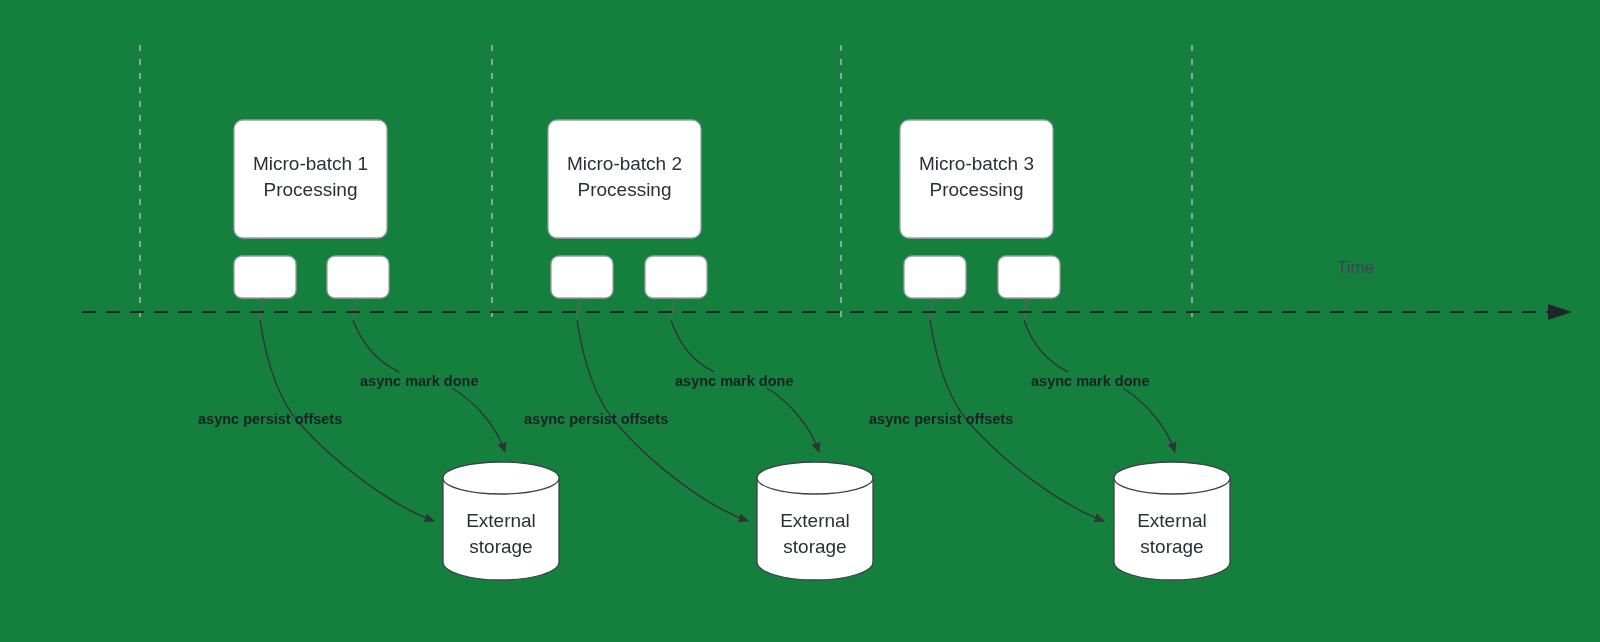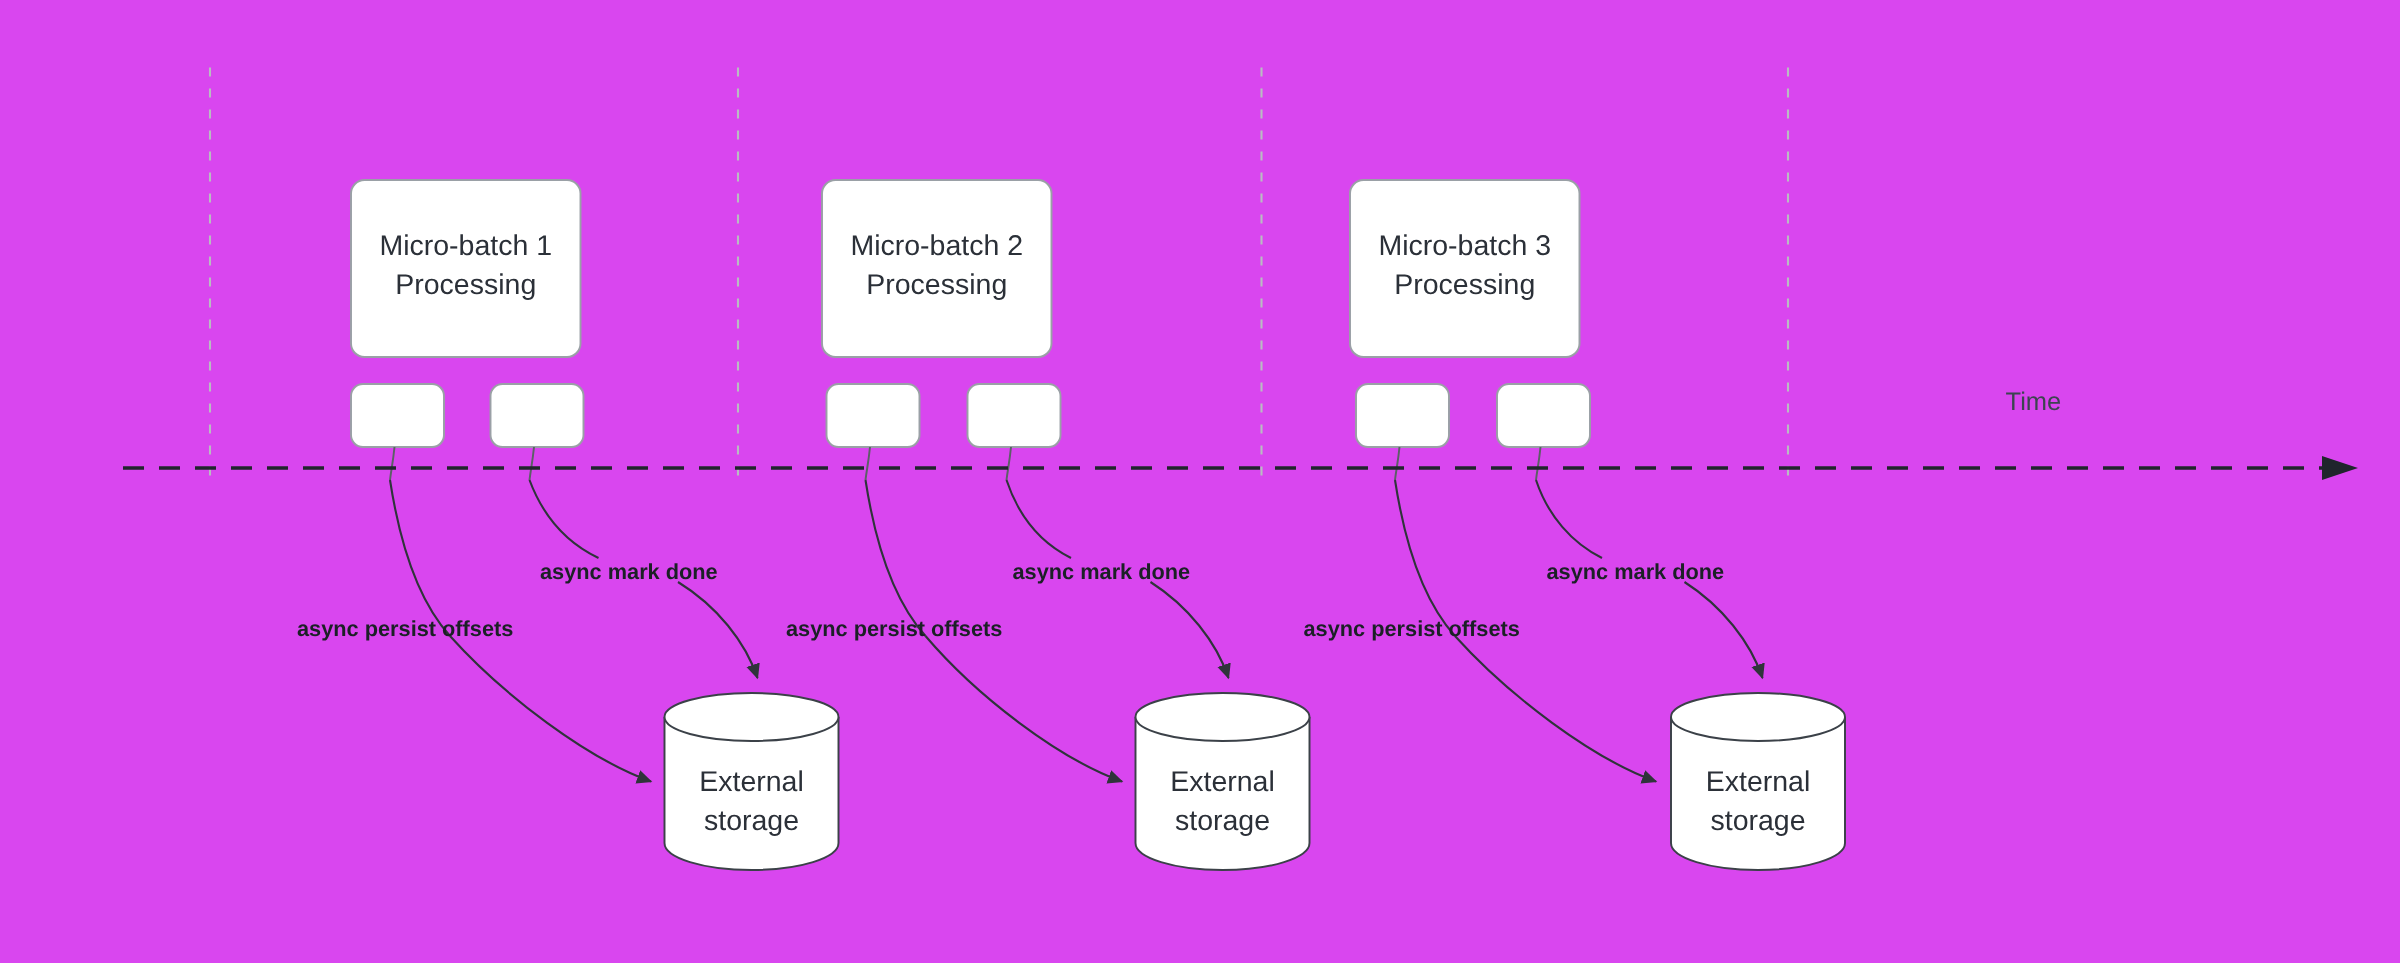--- a/index.html
+++ b/index.html
@@ -11,21 +11,21 @@
   body {
     font-family: "Liberation Sans", "DejaVu Sans", sans-serif;
     width: 1600px;
     height: 642px;
     overflow: hidden;
   }
   #diagram-root {
     position: relative;
     width: 1600px;
     height: 642px;
-    background: #d946ef;
+    background: #15803d;
   }
   #diagram-svg {
     position: absolute;
     top: 0;
     left: 0;
     width: 1600px;
     height: 642px;
     display: block;
   }
   .node-text {

